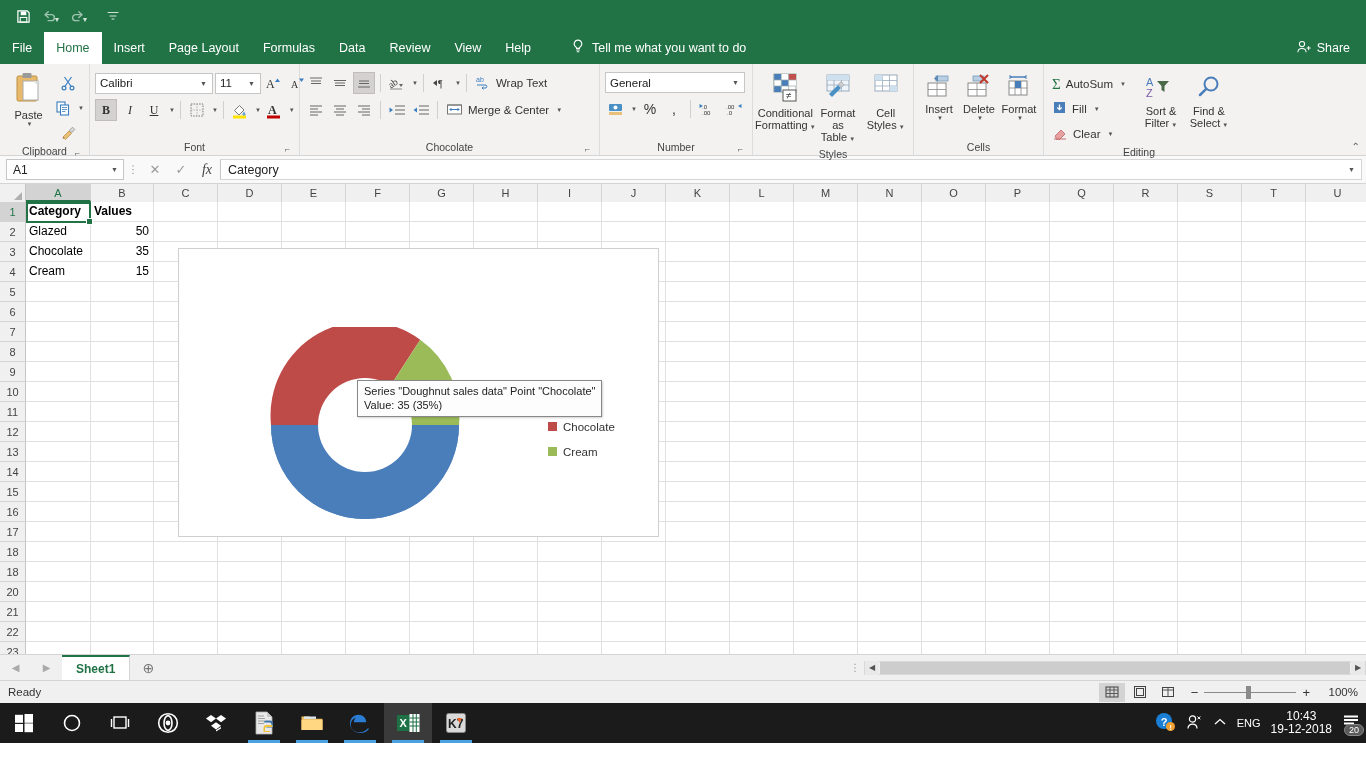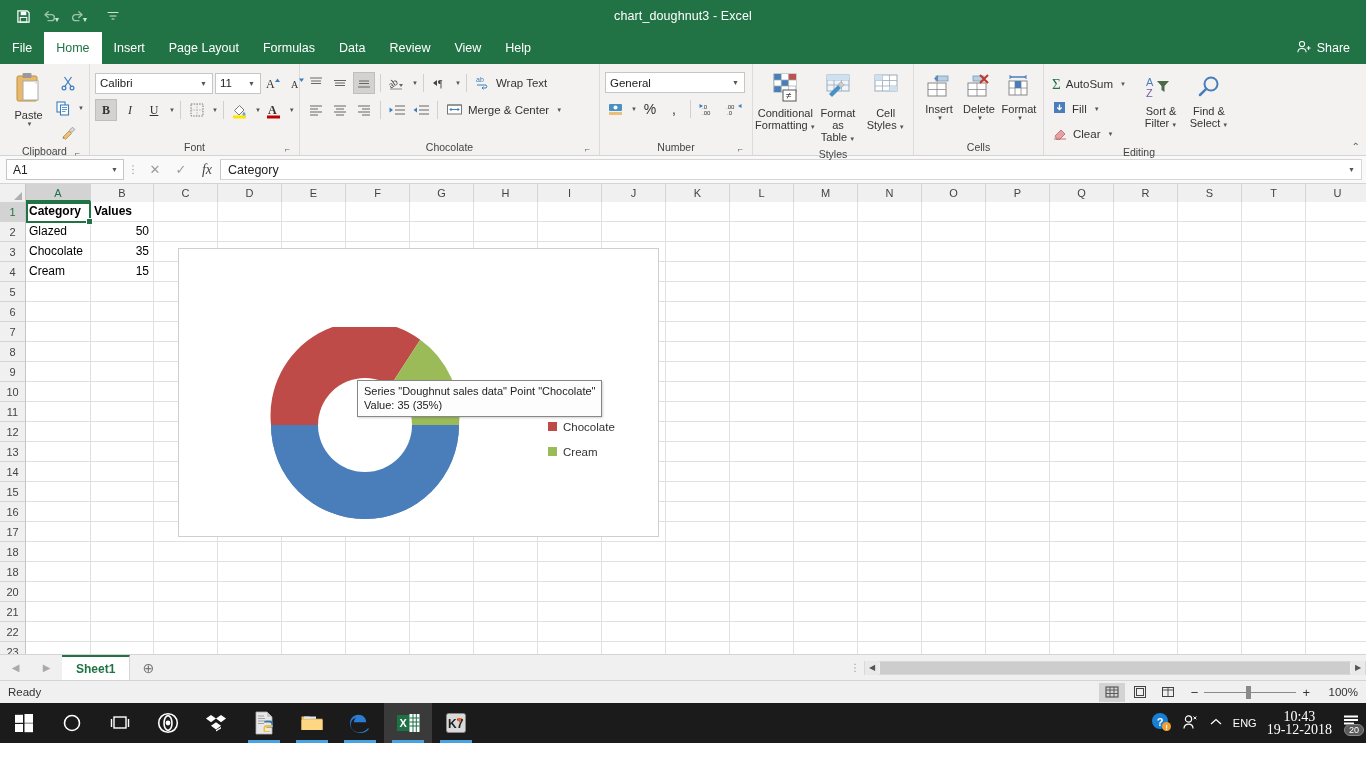--- a/index.html
+++ b/index.html
@@ -223,21 +223,21 @@
   .taskbar {
     height: 40px; background: #1b1b1b; display: flex; align-items: stretch;
     position: relative;
   }
   .tb-icon { width: 48px; display: flex; align-items: center; justify-content: center; position: relative; }
   .tb-icon.running:after {
     content: ""; position: absolute; bottom: 0; left: 8px; right: 8px; height: 3px; background: #4aa3e0;
   }
   .tb-icon.active { background: #3a3a3a; }
   .tray { margin-left: auto; display: flex; align-items: center; color: #fff; font-size: 11px; padding-right: 6px; gap: 10px; }
-  .clock { text-align: center; line-height: 13px; font-size: 14px; font-family: Liberation Serif, serif; }
+  .clock { text-align: center; line-height: 13px; font-size: 12px; }
   .tray-badge { position: relative; }
   .tray-badge .cnt {
     position: absolute; right: -4px; bottom: -3px; background: #5a5a5a; color: #fff;
     font-size: 9px; border-radius: 9px; padding: 0 4px; border: 1px solid #888;
   }
 </style>
 </head>
 <body>
 
 <div class="titlebar">
@@ -262,33 +262,41 @@
           <path d="M9.4 3l3.4 3.1L9.4 9" fill="none" stroke="#9dc3ae" stroke-width="1.5" stroke-linecap="round" stroke-linejoin="round"></path>
         </svg>
       <span class="qat-arrow">▼</span>
     </div>
     <div class="qat-btn" style="margin-left:6px">
       <svg width="12" height="12" viewBox="0 0 12 12">
           <path d="M1 2.5h10M3 6h6M5 9h2" stroke="#cfe3d7" stroke-width="1.1" stroke-linecap="round" fill="none"></path>
         </svg>
     </div>
   </div>
-  <div class="title-text">chart_doughnut3  -  Excel</div>
 </div>
 
 <div class="tabsrow">
   <div class="tab file">File</div>
   <div class="tab active">Home</div>
   <div class="tab">Insert</div>
   <div class="tab">Page Layout</div>
   <div class="tab">Formulas</div>
   <div class="tab">Data</div>
   <div class="tab">Review</div>
   <div class="tab">View</div>
   <div class="tab">Help</div>
+  <div class="tellme">
+    <span>
+      <svg width="14" height="15" viewBox="0 0 14 16">
+          <path d="M7 1.2a4 4 0 00-2.3 7.3c.5.4.8.9.8 1.5h3c0-.6.3-1.1.8-1.5A4 4 0 007 1.2z" fill="none" stroke="#fff" stroke-width="1.1"></path>
+          <path d="M5.6 11.8h2.8M6.1 13.6h1.8" stroke="#fff" stroke-width="1.1" stroke-linecap="round"></path>
+        </svg>
+    </span>
+    <span>Tell me what you want to do</span>
+  </div>
   <div class="share">
     <span>
       <svg width="15" height="14" viewBox="0 0 16 15">
           <circle cx="6.4" cy="4.4" r="2.8" fill="none" stroke="#fff" stroke-width="1.1"></circle>
           <path d="M2 13.2c0-2.4 2-4 4.4-4s4.4 1.6 4.4 4" fill="none" stroke="#fff" stroke-width="1.1"></path>
           <path d="M11.8 8.6h3.4M13.5 6.9v3.4" stroke="#fff" stroke-width="1.1" stroke-linecap="round"></path>
         </svg>
     </span>
     <span>Share</span>
   </div>

